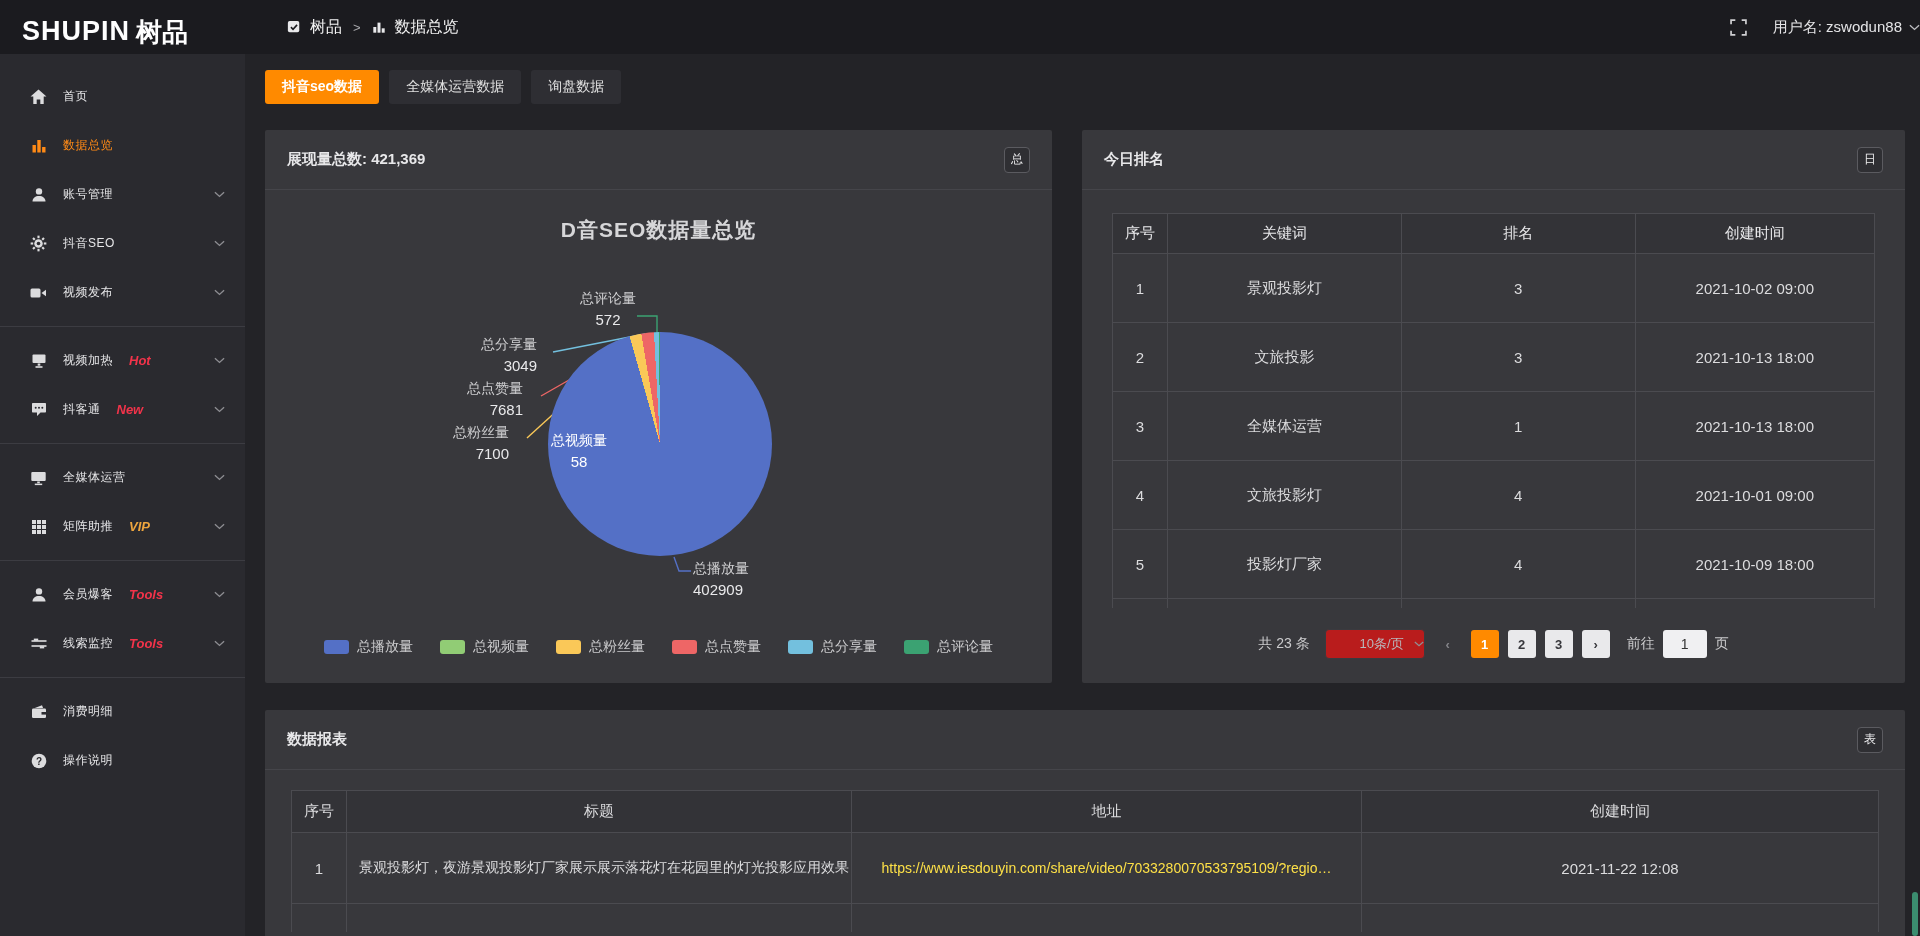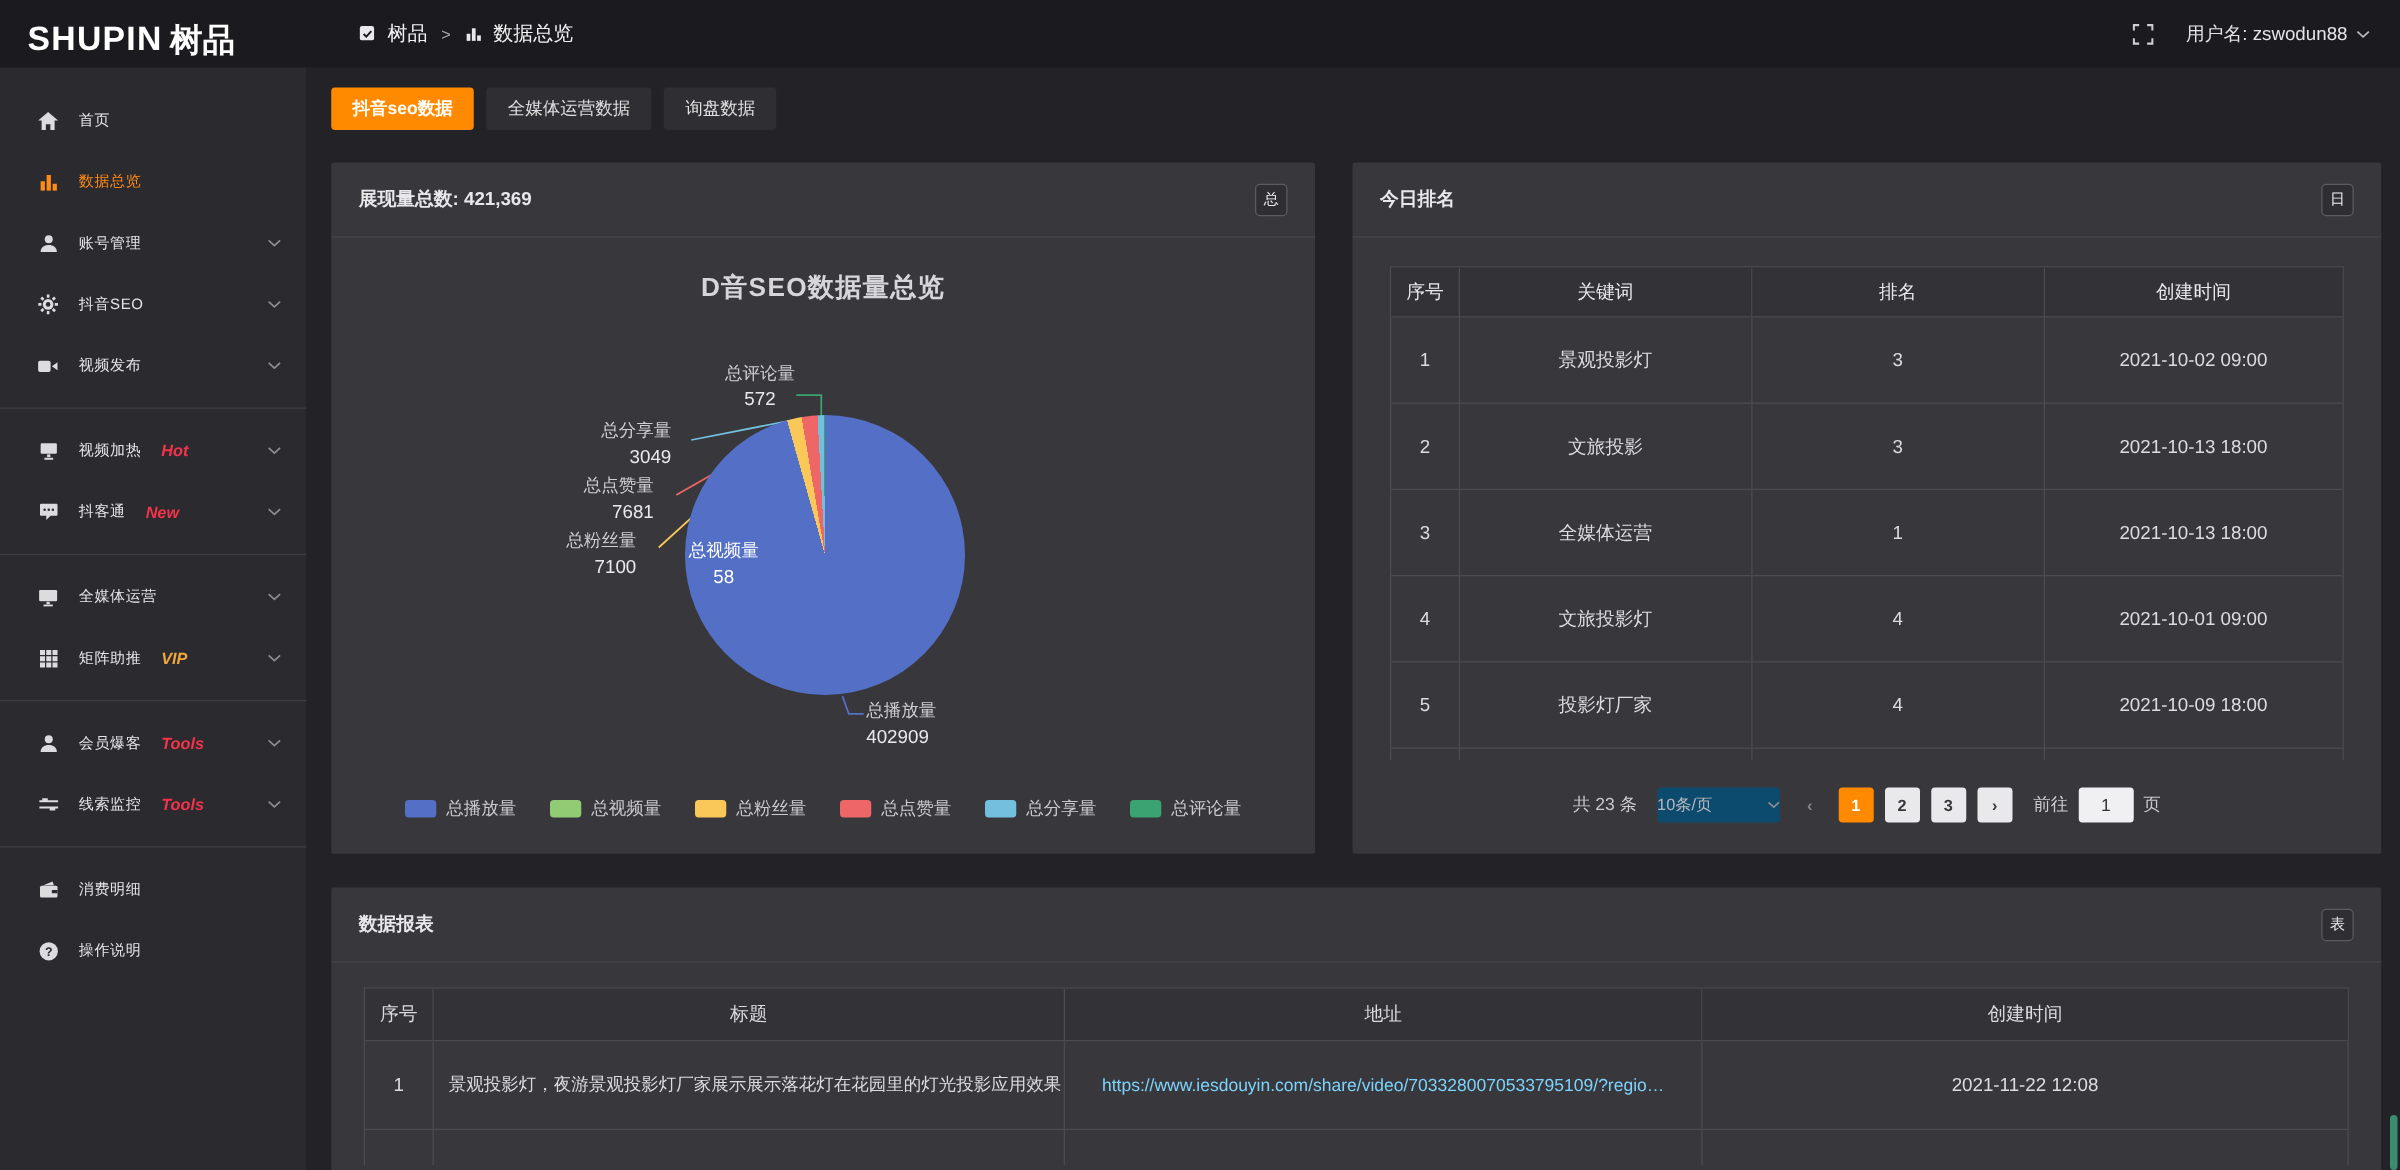--- a/index.html
+++ b/index.html
@@ -6,21 +6,21 @@
   html,body { width:1920px; height:936px; overflow:hidden; background:#232327;
     font-family:"Liberation Sans","DejaVu Sans",sans-serif; color:#ddd; }
 
   
   .topbar { position:relative; height:54px; background:#1b1b1f; display:flex; align-items:center; z-index:5; }
   .logo-box { width:245px; padding-left:22px; display:flex; align-items:flex-end; }
   .logo-en { position:relative; font-size:27px; font-weight:bold; color:#fff; letter-spacing:1px; line-height:1; padding-top:9px; }
   .logo-cn { font-size:26px; font-weight:bold; color:#fff; margin-left:6px; line-height:1; }
   .crumb { display:flex; align-items:center; gap:9px; margin-left:42px; font-size:16px; color:#f2f2f2; }
   .crumb .sep { color:#a8a8ac; font-size:13px; margin:0 2px; }
-  .topbar-right { margin-left:auto; display:flex; align-items:center; gap:26px; padding-right:24px; }
+  .topbar-right { margin-left:auto; display:flex; align-items:center; gap:26px; }
   .user { display:flex; align-items:center; gap:7px; font-size:15px; color:#e4e4e6; }
 
   
   .sidebar { position:absolute; left:0; top:54px; width:245px; height:882px; background:#2a2a2f; padding-top:18px; }
   .side-item { height:49px; display:flex; align-items:center; padding:0 20px 0 29px; cursor:pointer; color:#e6e6e8; }
   .side-item .s-icon { width:19px; height:17px; display:flex; align-items:center; justify-content:center; color:#dcdcde; }
   .side-item.active, .side-item.active .s-icon { color:#ff8a16; }
   .s-label { font-size:12px; margin-left:15px; letter-spacing:.5px; }
   .s-badge { font-size:13px; font-weight:bold; font-style:italic; margin-left:16px; }
   .s-badge.red { color:#f2334a; }
@@ -71,42 +71,42 @@
   .r-cell { border-right:1px solid #4b4b50; border-bottom:1px solid #4b4b50;
     display:flex; align-items:center; justify-content:center; font-size:15px; color:#dcdcde; }
   .r-cell:last-child { border-right:none; }
   .r-head .r-cell { height:40px; background:#333337; color:#e9e9eb; }
   .r-body .r-cell { height:69px; }
   .r-sliver { height:9px; overflow:hidden; border-top:none; }
   .r-sliver .r-cell { height:40px; border-bottom:none; }
 
   .pagination { margin-top:21px; display:flex; align-items:center; justify-content:center; gap:9px; font-size:14px; color:#cbcbcd; }
   .pg-total { margin-right:6px; }
-  .pg-size { width:100px; height:30px; background:#0c4a6e; border:1px solid #3a3a3f; border-radius:4px;
-    display:flex; align-items:center; justify-content:space-between; gap:10px; font-size:13px; color:#b8b8bc; cursor:pointer; }
+  .pg-size { width:100px; height:30px; background:#b91c1c; border:1px solid #3a3a3f; border-radius:4px;
+    display:flex; align-items:center; justify-content:flex-end; gap:10px; font-size:13px; color:#b8b8bc; cursor:pointer; }
   .pg-btn { min-width:28px; height:28px; border-radius:3px; background:#e9e9eb; color:#38383c;
     font-size:13px; font-weight:bold; display:flex; align-items:center; justify-content:center; cursor:pointer; }
   .pg-btn.current { background:#ff8a00; color:#fff; }
   .pg-prev { background:transparent; color:#85858a; }
   .pg-goto { display:flex; align-items:center; gap:8px; margin-left:8px; }
   .pg-input { width:44px; height:28px; border:none; border-radius:3px; background:#f0f0f2; color:#333;
     text-align:center; font-size:14px; font-family:inherit; }
 
   
   .report-panel { margin-top:27px; width:1640px; height:260px; overflow:hidden; }
   .report-table { margin:20px 26px 0; border:1px solid #4b4b50; border-bottom:none; }
   .t-row { display:grid; grid-template-columns:55px 505px 510px 1fr; }
   .t-cell { border-right:1px solid #4b4b50; border-bottom:1px solid #4b4b50; display:flex; align-items:center;
     justify-content:center; font-size:15px; color:#dcdcde; overflow:hidden; }
   .t-cell:last-child { border-right:none; }
   .t-head .t-cell { height:42px; background:#333337; }
   .t-body .t-cell { height:71px; }
   .t-title-cell { justify-content:flex-start; padding:0 12px; font-size:14px; white-space:nowrap; }
   .t-link-cell { padding:0 12px; font-size:14px; white-space:nowrap; }
-  .t-link { color:#7dd3fc; cursor:pointer; }
+  .t-link { color:#fde047; cursor:pointer; }
   .t-sliver .t-cell { height:28px; border-bottom:none; }
 
   .scroll-thumb { position:absolute; right:2px; bottom:0; width:6px; height:44px; border-radius:3px; background:#3fa07c; opacity:.85; }
 
   svg { display:block; }
 </style>
 </head>
 <body>
 
 <div class="topbar">

